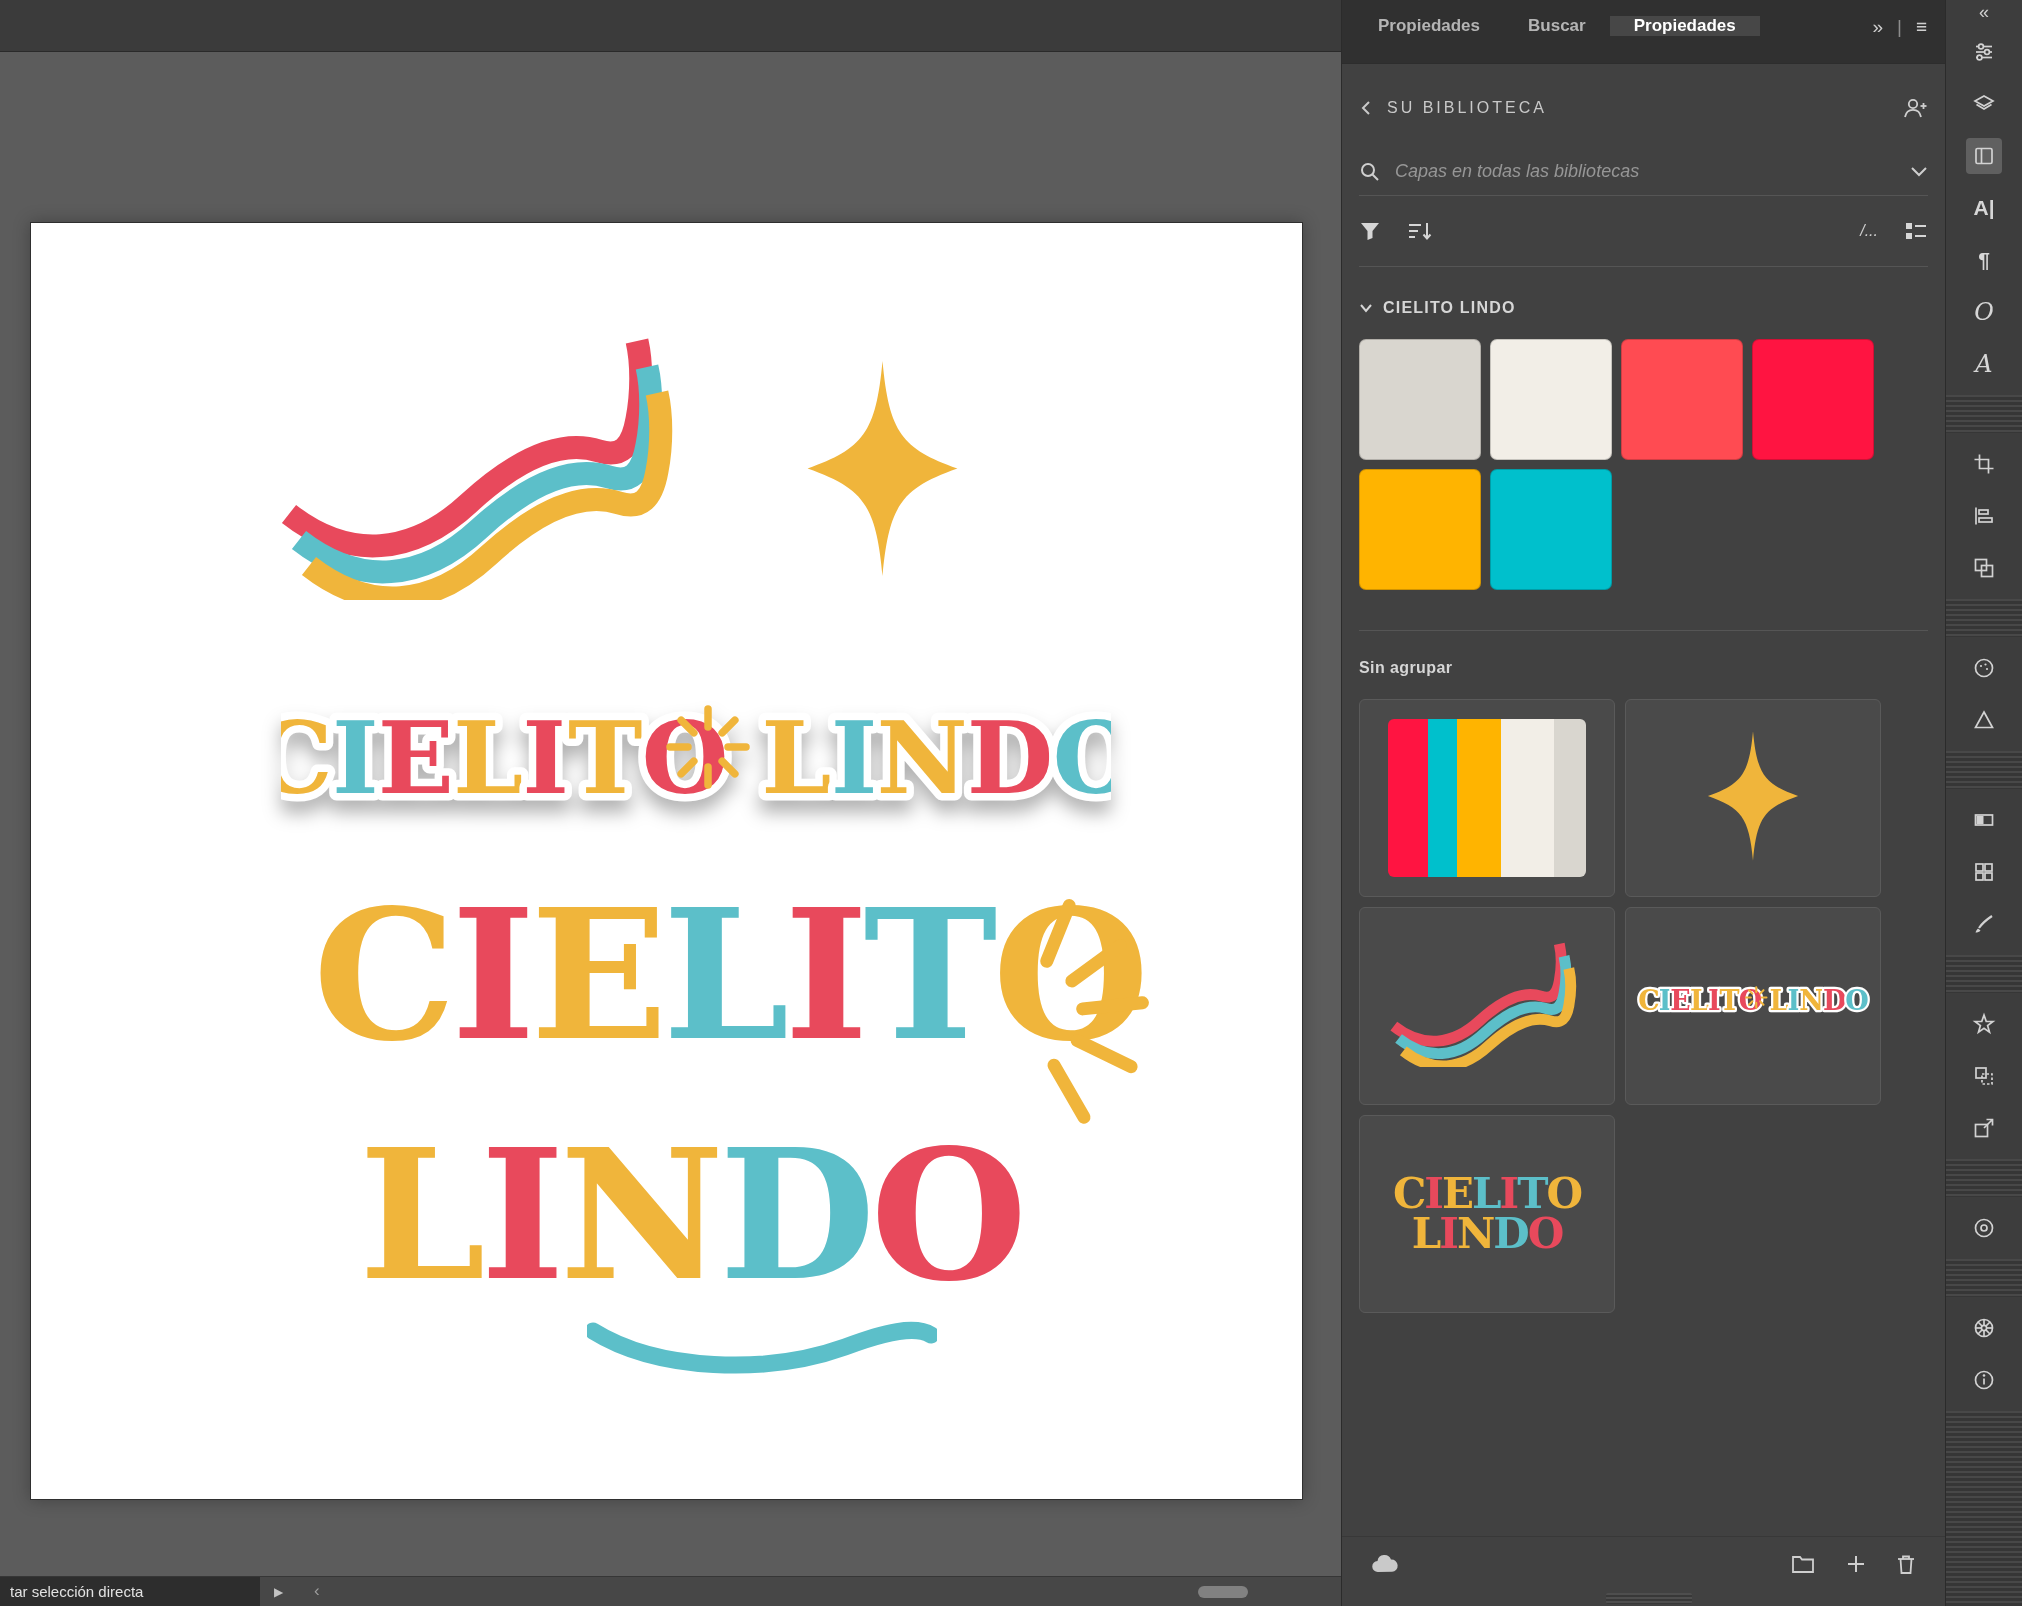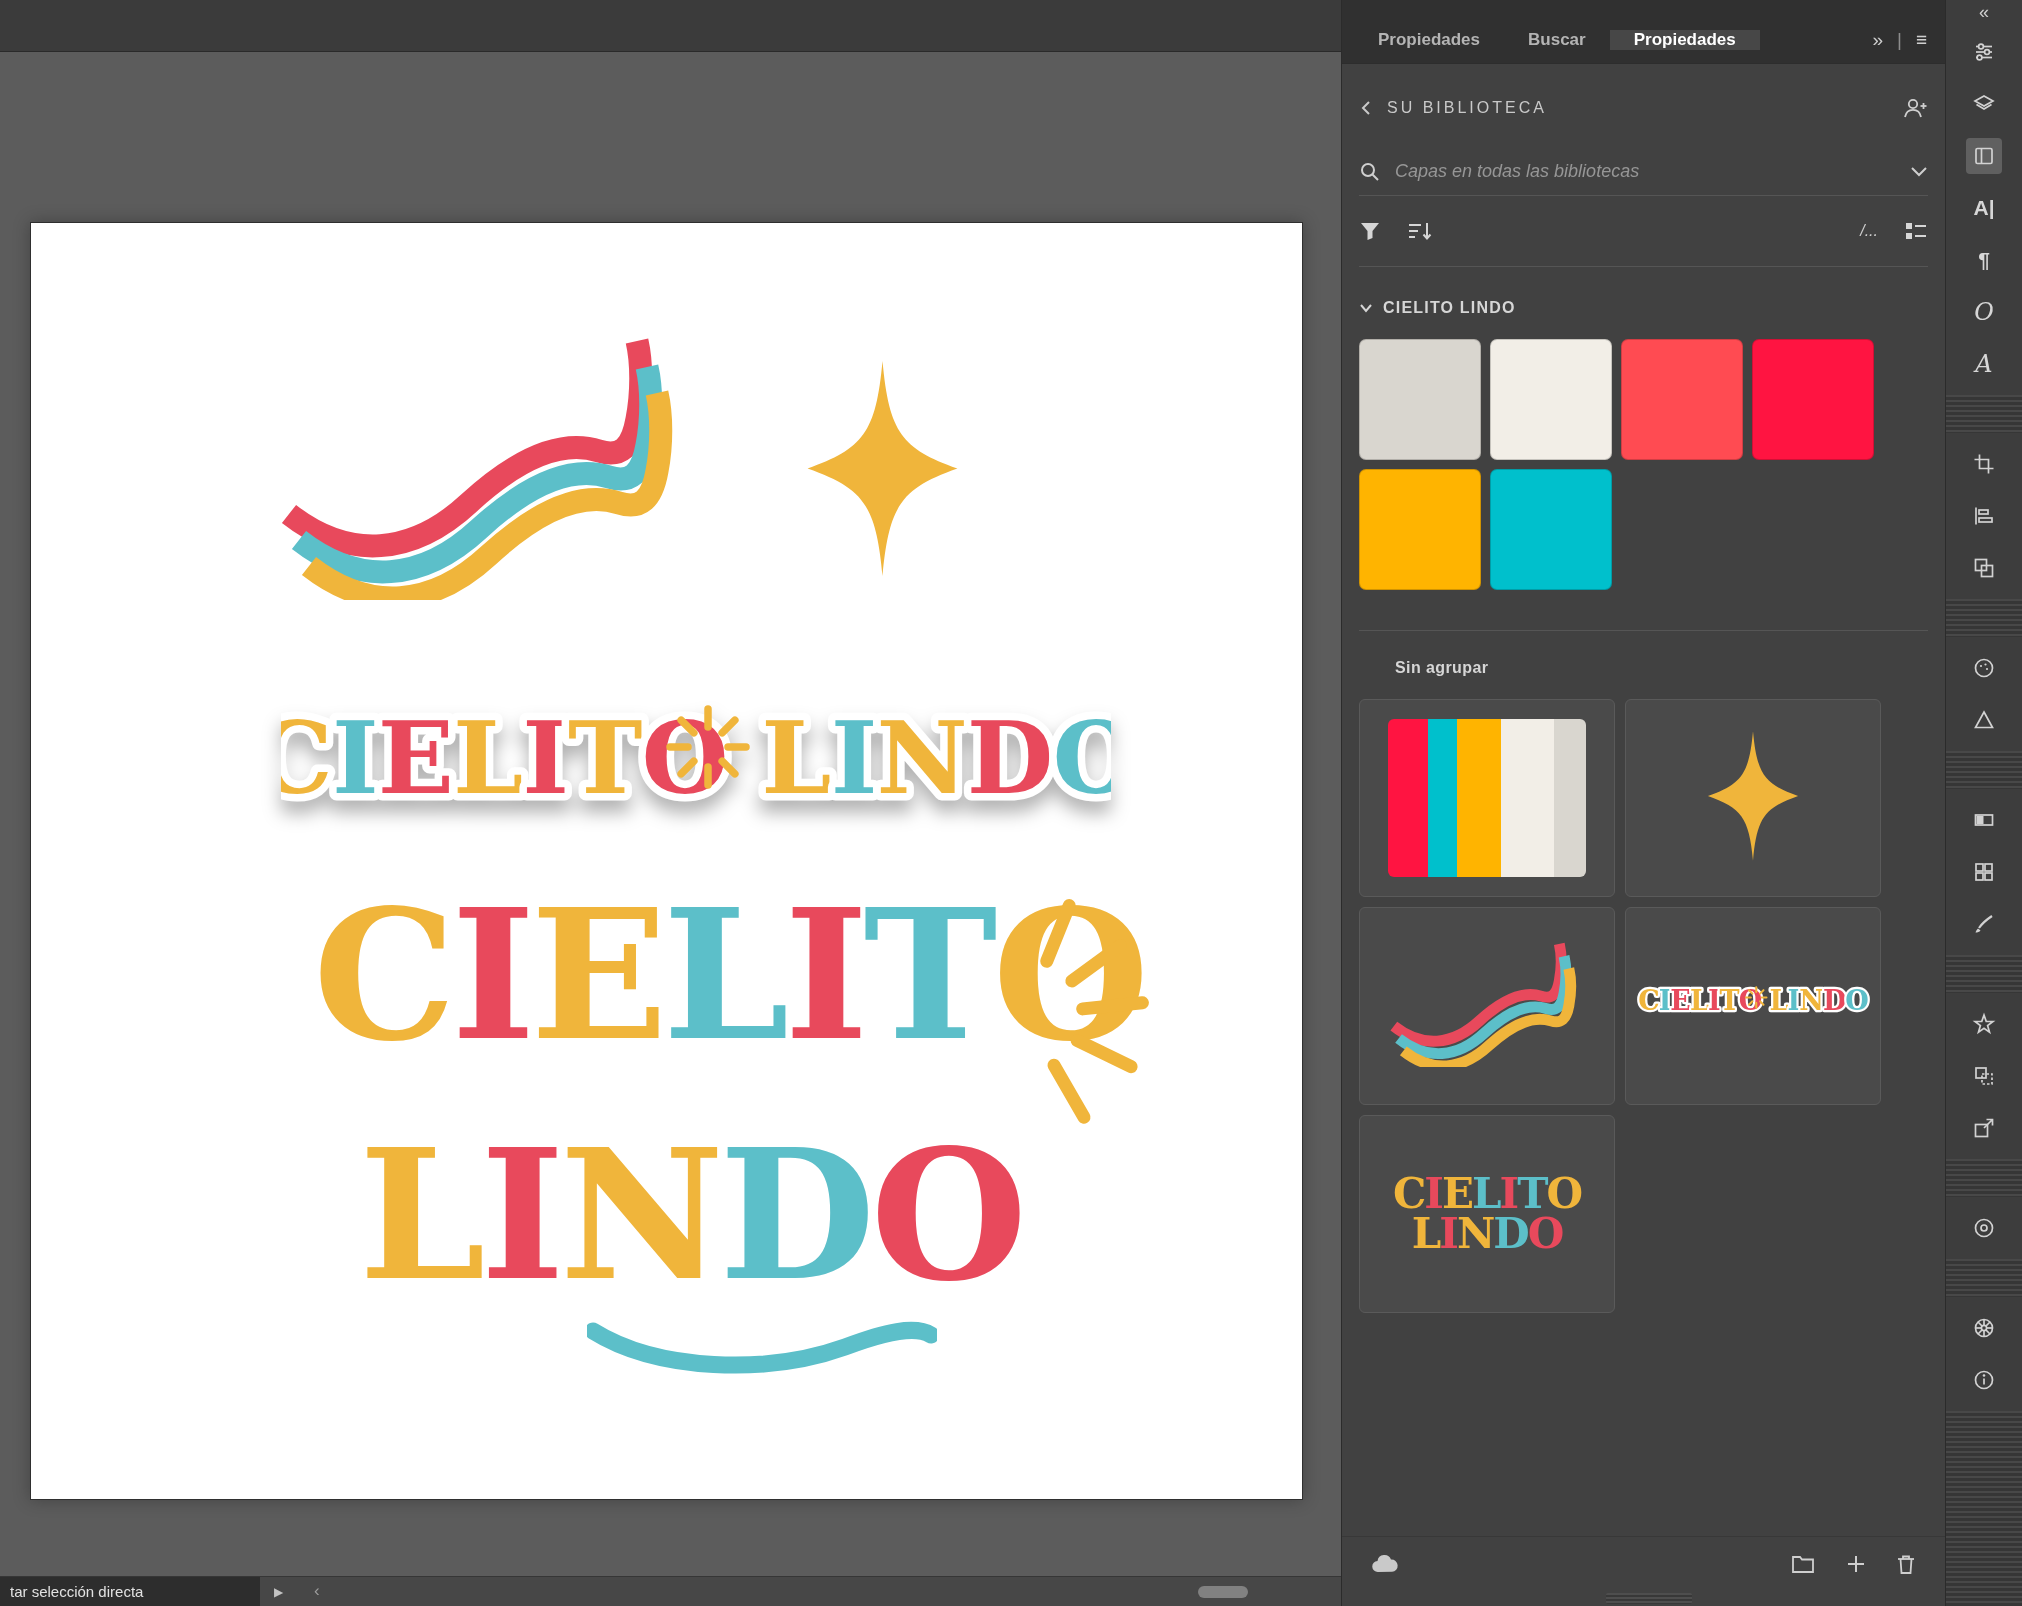--- a/index.html
+++ b/index.html
@@ -22,38 +22,38 @@
   .swash      { left:556px; top:1082px; }
 
   .statusbar { position:absolute; left:0; bottom:0; width:100%; height:30px; background:#474747; border-top:1px solid #363636; }
   .tool-box { position:absolute; left:0; top:0; width:260px; height:100%; background:#2d2d2d; color:#e2e2e2; font-size:15px; line-height:29px; padding-left:10px; white-space:nowrap; overflow:hidden; }
   .flyout { position:absolute; left:274px; top:0; color:#c3c3c3; font-size:12px; line-height:30px; }
   .scroll-left { position:absolute; left:314px; top:0; color:#9d9d9d; font-size:17px; line-height:28px; }
   .scroll-pill { position:absolute; left:1198px; top:9px; width:50px; height:12px; border-radius:6px; background:#818181; }
 
   
   .panel { position:absolute; left:1341px; top:0; width:604px; height:1606px; background:#414141; border-left:1px solid #2b2b2b; }
-  .tabbar { height:64px; background:#303030; display:flex; align-items:center; padding-top:16px; border-bottom:1px solid #2d2d2d; }
+  .tabbar { height:64px; background:#303030; display:flex; align-items:flex-start; padding-top:16px; border-bottom:1px solid #2d2d2d; }
   .tabs { display:flex; margin-left:12px; }
   .tab { padding:0 24px; display:flex; align-items:center; color:#b4b4b4; font-weight:700; font-size:17px; cursor:default; }
   .tab.active { background:#474747; color:#ffffff; }
   .tab-icons { margin-left:auto; display:flex; align-items:center; gap:14px; padding-right:18px; color:#cfcfcf; font-size:19px; }
   .tdiv { color:#8d8d8d; font-weight:300; }
 
   .panel-body { padding:0 17px; }
   .back-row { margin-top:24px; height:40px; display:flex; align-items:center; gap:12px; color:#c9c9c9; font-size:16px; letter-spacing:3px; }
   .search-row { margin-top:20px; height:48px; display:flex; align-items:center; gap:14px; border-bottom:1px solid #555555; }
   .placeholder { font-style:italic; color:#969696; font-size:18px; }
   .filter-row { margin-top:12px; height:46px; display:flex; align-items:center; gap:26px; }
   .fx { font-style:italic; font-size:16px; color:#cfcfcf; }
   .push { margin-left:auto; }
   .divider { height:1px; background:#555555; margin-top:12px; }
   .divider.mt { margin-top:40px; }
   .section-header { margin-top:26px; height:30px; display:flex; align-items:center; gap:10px; color:#d6d6d6; font-weight:700; font-size:16px; letter-spacing:1.2px; }
-  .section-header.plain { margin-top:22px; letter-spacing:.4px;margin-left:36px; }
+  .section-header.plain { margin-top:22px; letter-spacing:.4px; }
 
   .swatch-grid { margin-top:16px; display:grid; grid-template-columns:repeat(4,122px); gap:9px; }
   .swatch { height:121px; border-radius:7px; border:1px solid rgba(0,0,0,.18); }
 
   .asset-grid { margin-top:16px; display:grid; grid-template-columns:repeat(2,256px); gap:10px; }
   .tile { height:198px; background:#4a4a4a; border:1px solid #5a5a5a; border-radius:6px; display:flex; align-items:center; justify-content:center; overflow:hidden; }
   .bars { width:198px; height:158px; border-radius:6px; overflow:hidden; display:flex; }
   .bars > div { height:100%; }
   .tile-stack { text-align:center; font-family:"DejaVu Serif", serif; font-weight:700; }
   .stack-line { font-size:42px; line-height:.95; letter-spacing:-2px; white-space:nowrap; }

